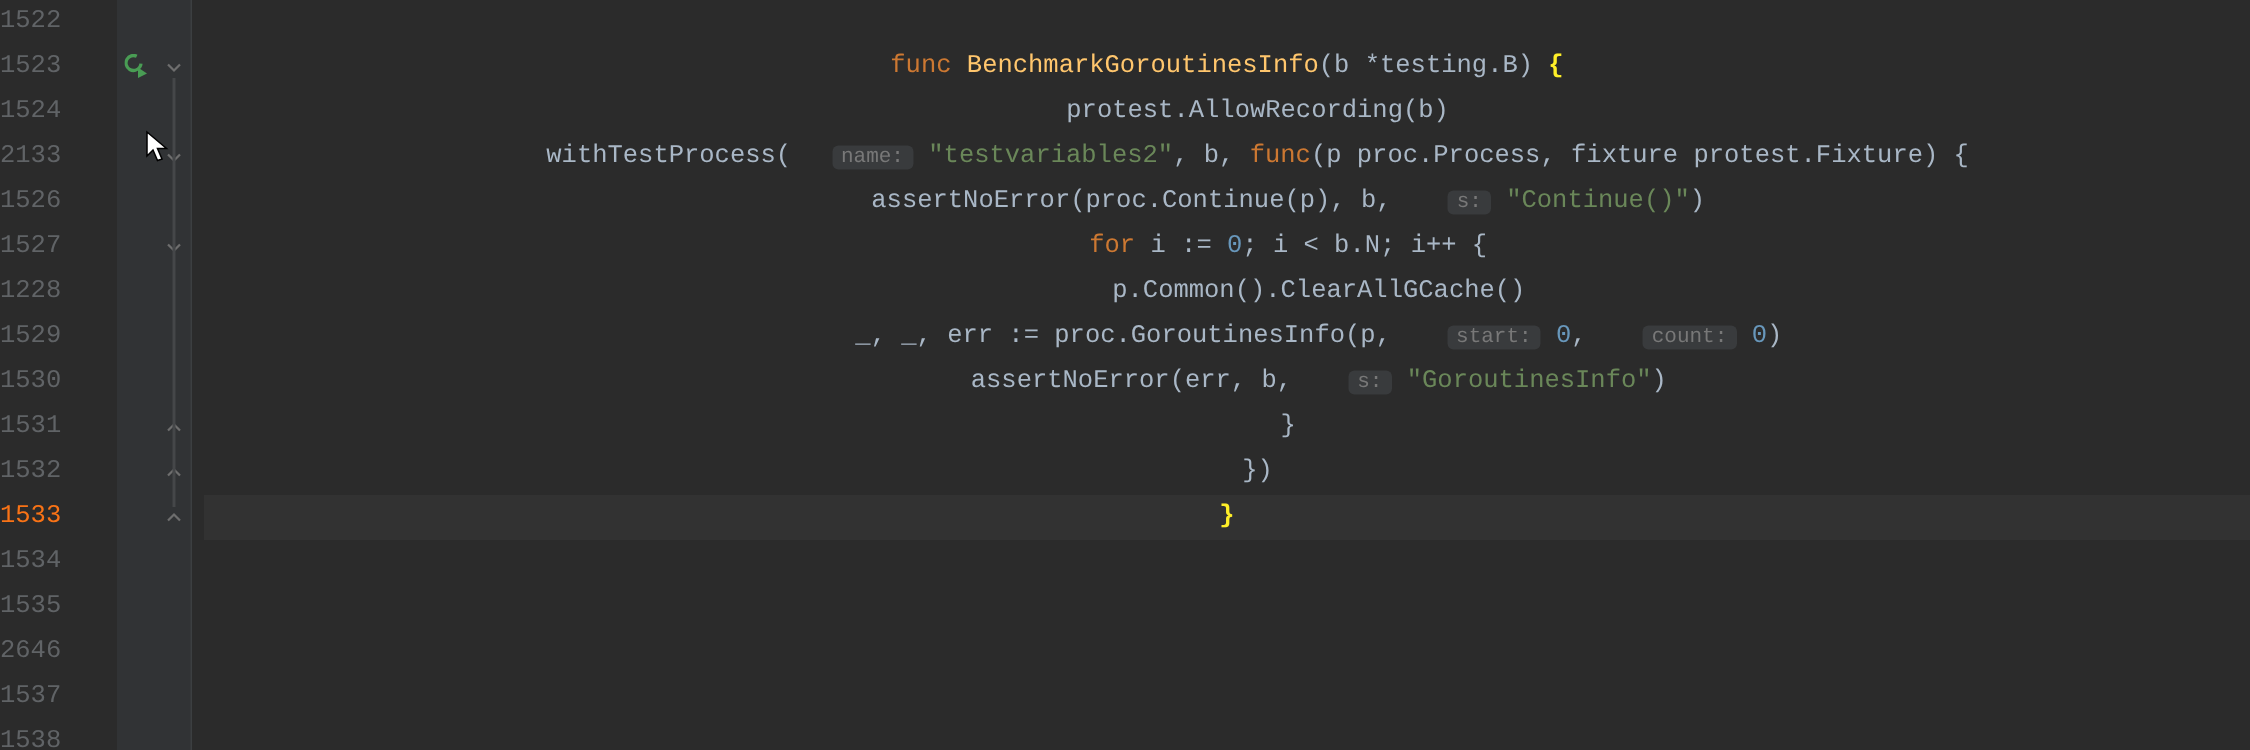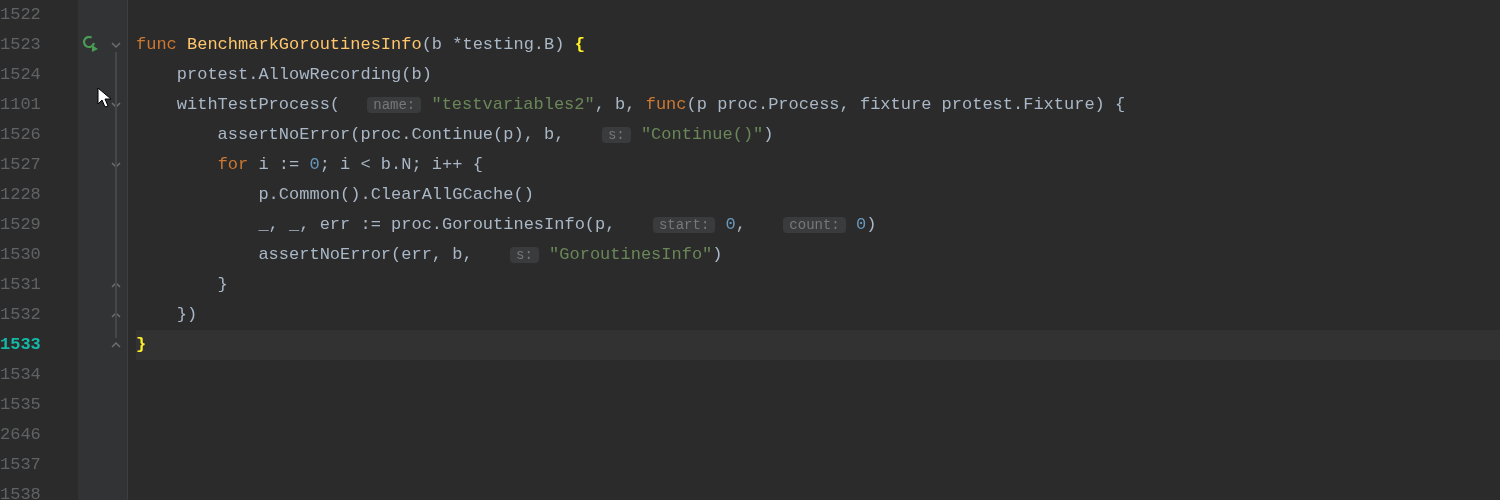--- a/index.html
+++ b/index.html
@@ -33,32 +33,33 @@
     width: 22px;
     background: #313335;
     position: relative;
     border-right: 1px solid #3c3f41;
   }
   .code-area {
     flex: 1;
     background: #2b2b2b;
     position: relative;
     padding-left: 8px;
+    text-align: center;
   }
   .line {
     height: 30px;
     line-height: 30px;
     white-space: pre;
   }
   .lineno {
     font-size: 17px;
   }
   .lineno.active {
-    color: #14b8a6;
-    font-weight: 700;
+    color: #f97316;
+    font-weight: 400;
   }
   .line.active-bg {
     background: #323232;
   }
   .run-icon {
     position: absolute;
     left: 5px;
     width: 18px;
     height: 18px;
     color: #499c54;
@@ -99,21 +100,21 @@
   }
 </style>
 </head>
 <body>
 
 <div class="editor">
   <div class="gutter-lineno" id="gutter-lineno">
       <div class="line lineno">1522</div>
       <div class="line lineno">1523</div>
       <div class="line lineno">1524</div>
-      <div class="line lineno">1101</div>
+      <div class="line lineno">2133</div>
       <div class="line lineno">1526</div>
       <div class="line lineno">1527</div>
       <div class="line lineno">1228</div>
       <div class="line lineno">1529</div>
       <div class="line lineno">1530</div>
       <div class="line lineno">1531</div>
       <div class="line lineno">1532</div>
       <div class="line lineno active">1533</div>
       <div class="line lineno">1534</div>
       <div class="line lineno">1535</div>

